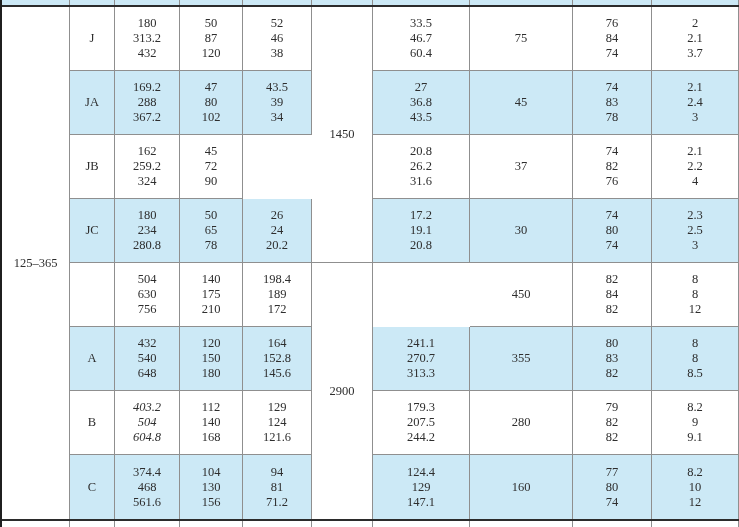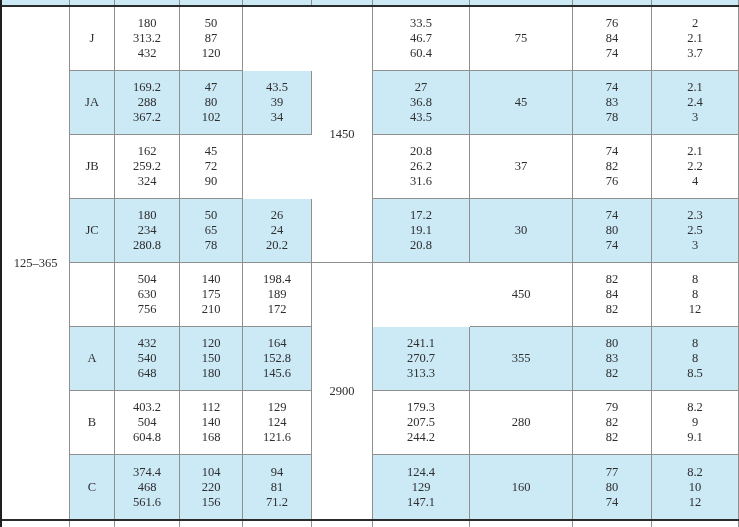--- a/index.html
+++ b/index.html
@@ -65,20 +65,25 @@
       <div class="cell bb" style="grid-area: 3 / 3;">
         <div class="ln">180</div>
         <div class="ln">313.2</div>
         <div class="ln">432</div>
       </div>
       <div class="cell bb" style="grid-area: 3 / 4;">
         <div class="ln">50</div>
         <div class="ln">87</div>
         <div class="ln">120</div>
       </div>
+      <div class="cell bb" style="grid-area: 3 / 5;">
+        <div class="ln">52</div>
+        <div class="ln">46</div>
+        <div class="ln">38</div>
+      </div>
       <div class="cell bb" style="grid-area: 3 / 7;">
         <div class="ln">33.5</div>
         <div class="ln">46.7</div>
         <div class="ln">60.4</div>
       </div>
       <div class="cell bb" style="grid-area: 3 / 8;">
         <div class="ln">75</div>
       </div>
       <div class="cell bb" style="grid-area: 3 / 9;">
         <div class="ln">76</div>
@@ -256,21 +261,21 @@
         <div class="ln">82</div>
       </div>
       <div class="cell shaded bb" style="grid-area: 8 / 10;">
         <div class="ln">8</div>
         <div class="ln">8</div>
         <div class="ln">8.5</div>
       </div>
       <div class="cell bb" style="grid-area: 9 / 2;">
         <div class="ln">B</div>
       </div>
-      <div class="cell bb" style="grid-area: 9 / 3;">
+      <div class="cell bb" style="grid-area: 9 / 3; font-style: italic;">
         <div class="ln">403.2</div>
         <div class="ln">504</div>
         <div class="ln">604.8</div>
       </div>
       <div class="cell bb" style="grid-area: 9 / 4;">
         <div class="ln">112</div>
         <div class="ln">140</div>
         <div class="ln">168</div>
       </div>
       <div class="cell bb" style="grid-area: 9 / 5;">
@@ -299,21 +304,21 @@
       <div class="cell shaded" style="grid-area: 10 / 2;">
         <div class="ln">C</div>
       </div>
       <div class="cell shaded" style="grid-area: 10 / 3;">
         <div class="ln">374.4</div>
         <div class="ln">468</div>
         <div class="ln">561.6</div>
       </div>
       <div class="cell shaded" style="grid-area: 10 / 4;">
         <div class="ln">104</div>
-        <div class="ln">220</div>
+        <div class="ln">130</div>
         <div class="ln">156</div>
       </div>
       <div class="cell shaded" style="grid-area: 10 / 5;">
         <div class="ln">94</div>
         <div class="ln">81</div>
         <div class="ln">71.2</div>
       </div>
       <div class="cell shaded" style="grid-area: 10 / 7;">
         <div class="ln">124.4</div>
         <div class="ln">129</div>

